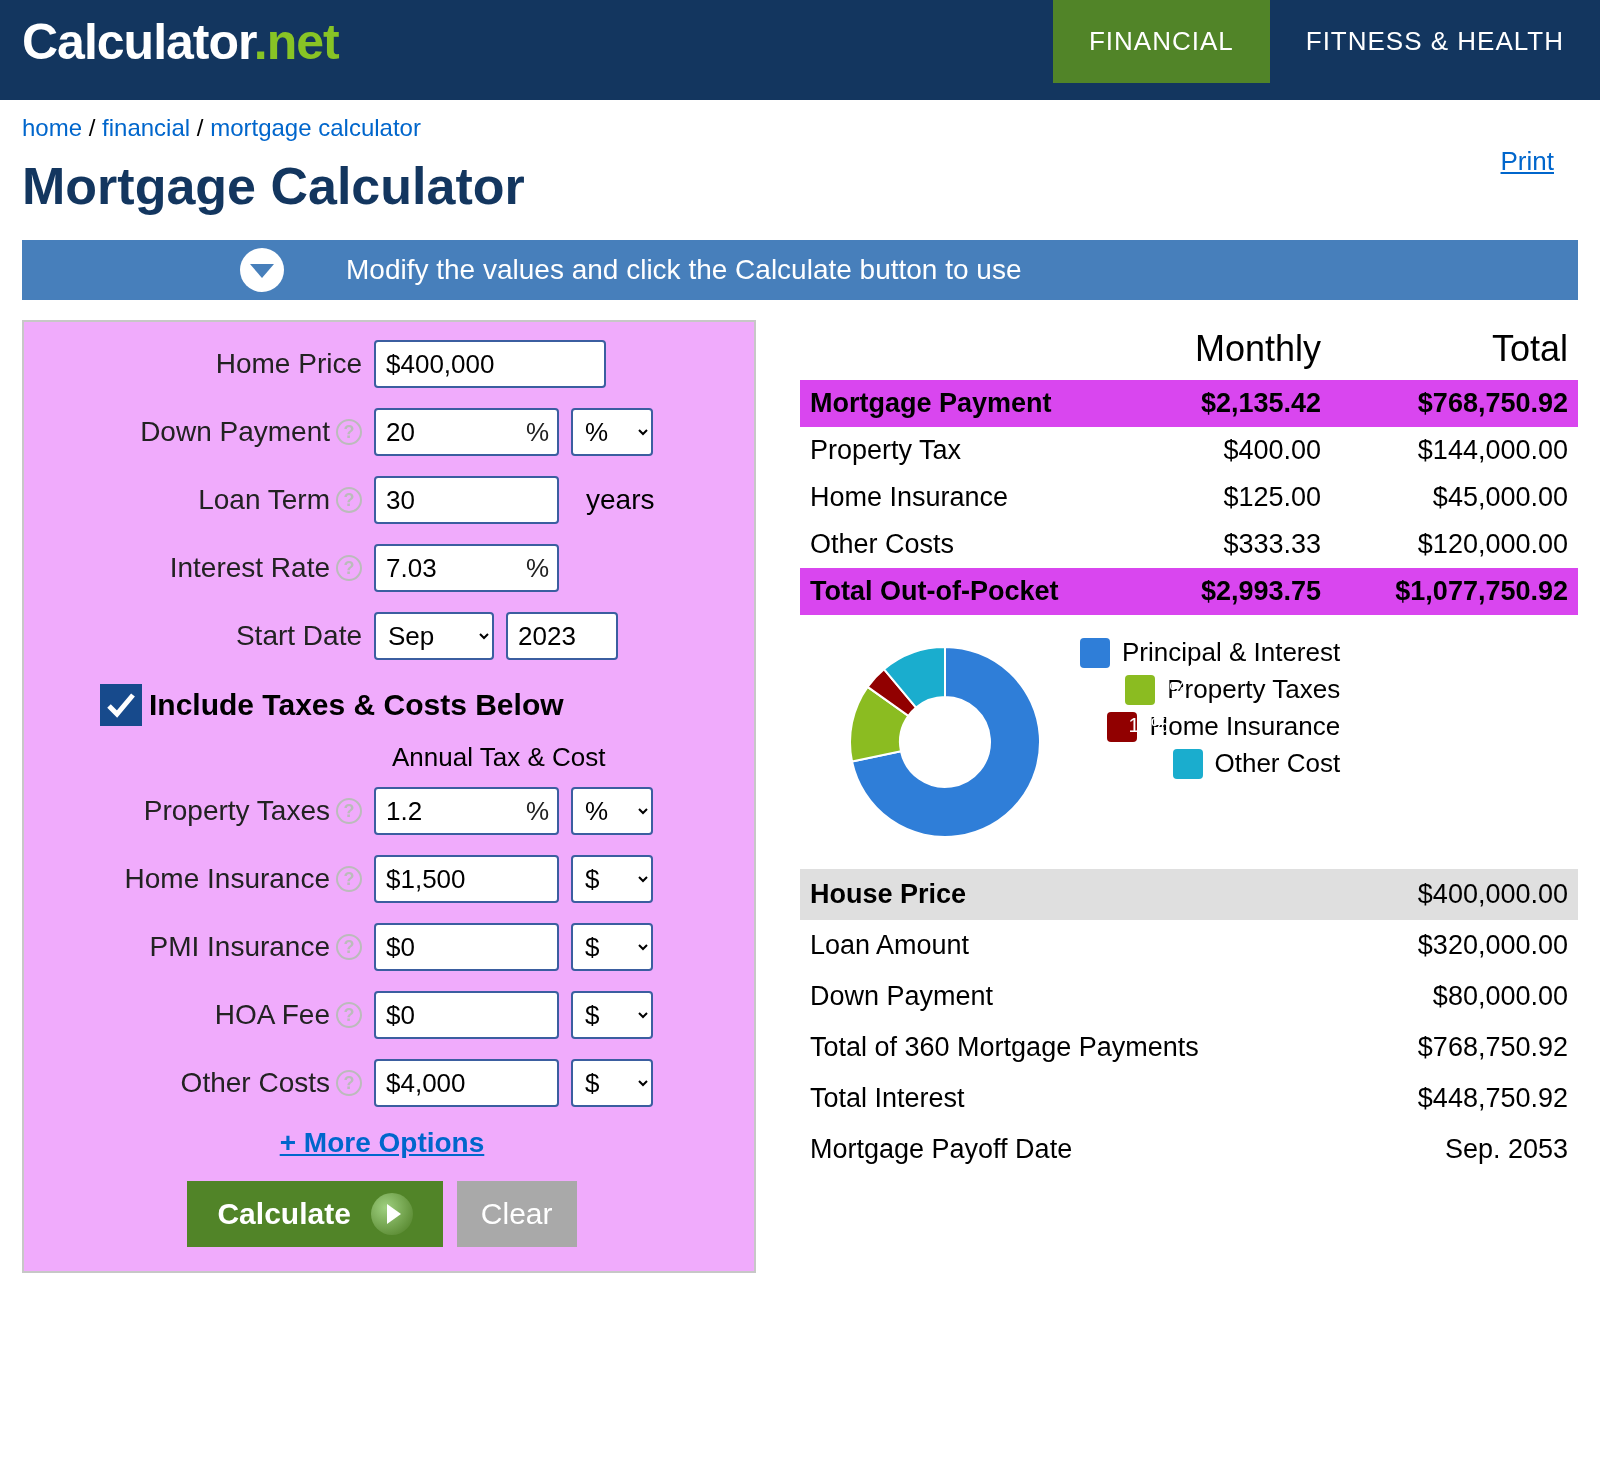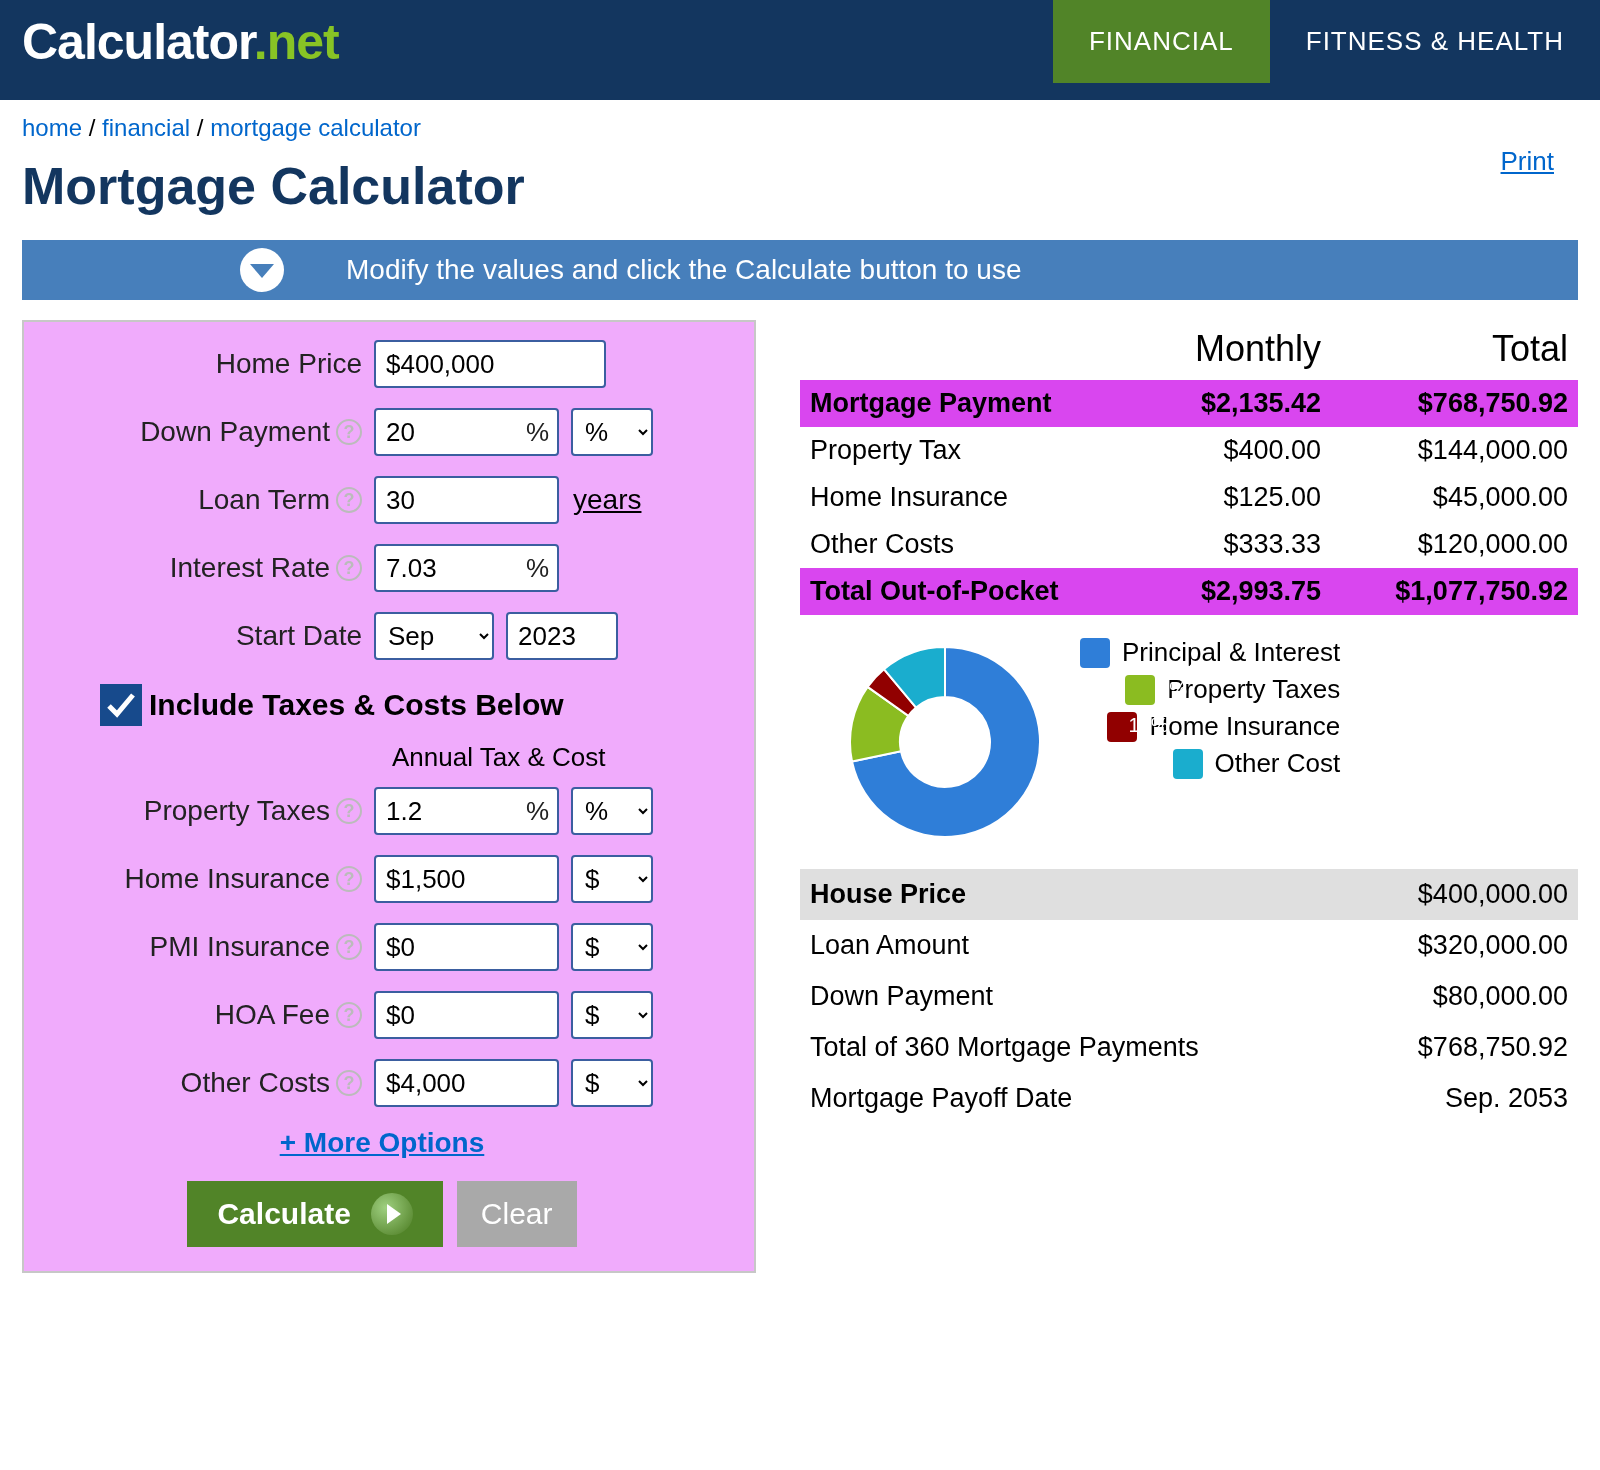--- a/index.html
+++ b/index.html
@@ -39,21 +39,21 @@
   input[type=text], select.sel {
     font-size: 26px; padding: 6px 10px; border: 2px solid #3b5ea0; background: #fff; border-radius: 4px;
     height: 48px;
   }
   .w-lg { width: 232px; }
   .w-pct { width: 185px; }
   .w-mon { width: 118px; }
   .w-yr  { width: 112px; }
   .unit-in { position: relative; display:inline-block; }
   .unit-in .u { position: absolute; right: 10px; top: 50%; transform: translateY(-50%); font-size: 26px; color: #222; }
-  .suffix { font-size: 28px; margin-left: 14px; text-decoration: underline; }
+  .suffix { font-size: 28px; margin-left: 27px; }
   select.sel { width: 82px; padding-left: 8px; }
   .sel-group { display:flex; gap:12px; align-items:center; }
 
   .check-row { display:flex; align-items:center; gap:7px; margin: 24px 0 16px 56px; }
   .check-row .box { width: 42px; height: 42px; background:#174a8c; display:flex; align-items:center; justify-content:center; }
   .check-row .box svg { display:block; }
   .check-row .chk-label { font-size: 30px; font-weight: bold; }
   .sub-head { font-size: 26px; margin-left: 348px; margin-bottom: 14px; }
 
   .more { text-align:center; margin: 18px 0 22px 0; }
@@ -367,20 +367,24 @@
             </tr>
             <tr>
               <td>Down Payment</td>
               <td class="r">$80,000.00</td>
             </tr>
             <tr>
               <td>Total of 360 Mortgage Payments</td>
               <td class="r">$768,750.92</td>
             </tr>
             <tr>
+              <td>Total Interest</td>
+              <td class="r">$448,750.92</td>
+            </tr>
+            <tr>
               <td>Mortgage Payoff Date</td>
               <td class="r">Sep. 2053</td>
             </tr>
           </tbody>
       </table>
     </div>
   </div>
 </div>
 
 </body></html>

